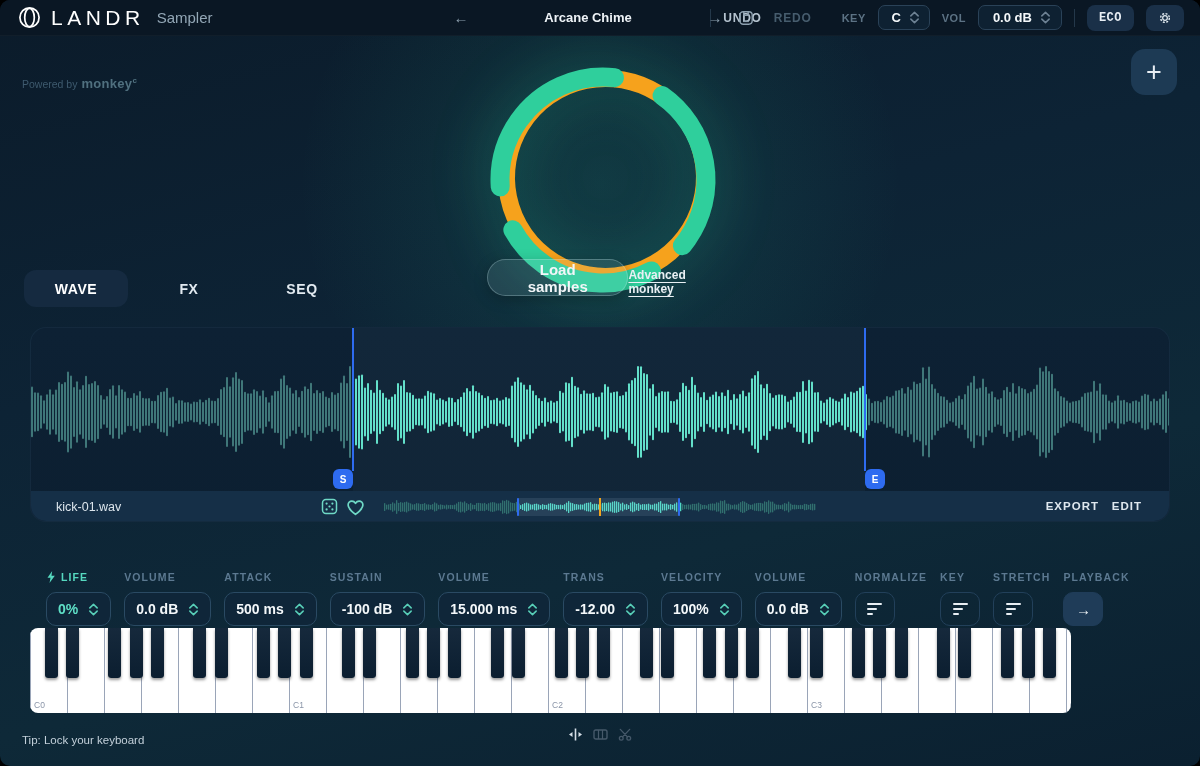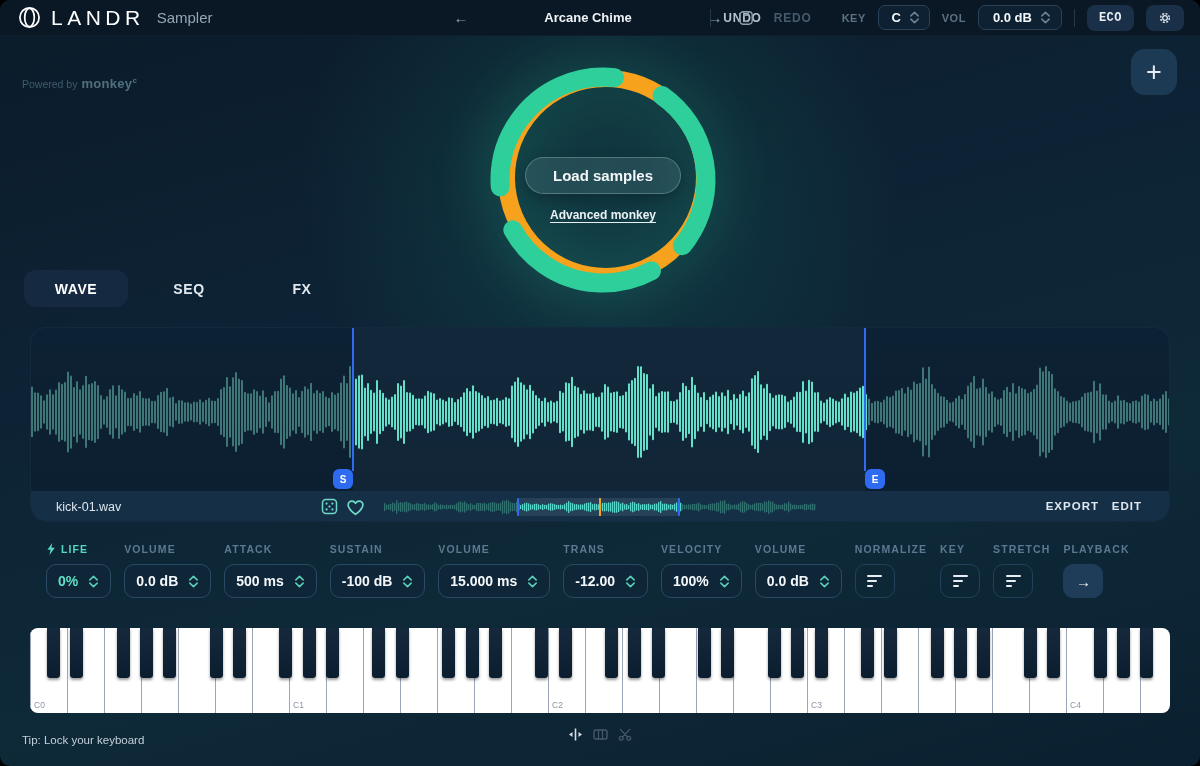--- a/index.html
+++ b/index.html
@@ -36,21 +36,21 @@
   .chev.gray path { stroke:#6d8294; }
   
   .powered { position:absolute; left:22px; top:48px; font-size:10.5px; color:#3e5a6e;margin-top:28px; }
   .powered .mk { font-size:13px; font-weight:700; color:#50707f; letter-spacing:0.3px; margin-left:4px; }
   .powered sup { font-size:8px; }
   .add-btn { position:absolute; right:23px; top:49px; width:46px; height:46px; border-radius:14px;
     background:#1d3a54; border:none; color:#e8eef4; font-size:27px; font-weight:300; line-height:44px; cursor:pointer; }
   
   .hero { position:absolute; left:487px; top:64px; width:232px; height:232px; }
   .ring-svg { position:absolute; inset:0; filter:drop-shadow(0 0 28px rgba(47,207,156,0.32)); }
-  .hero-overlay { position:absolute; inset:0; display:flex; flex-direction:column; align-items:center; padding-top:93px; }
+  .hero-overlay { position:absolute; inset:0; display:flex; flex-direction:row; align-items:flex-end; padding-top:93px; }
   .load-btn { height:37px; padding:0 27px; border-radius:19px; background:rgba(170,210,215,0.13);
     border:1px solid rgba(205,235,238,0.28); color:#f2f6f8; font-size:15px; font-weight:700; cursor:pointer;
     box-shadow:0 4px 14px rgba(0,0,0,0.25); font-family:"Liberation Sans", sans-serif; }
   .adv-link { margin-top:14px; font-size:12px; font-weight:600; color:#e9f0f4; text-decoration:underline; text-underline-offset:3px; cursor:pointer; }
   
   .tabs { position:absolute; left:24px; top:270px; display:flex; gap:9px;align-items:flex-end; }
   .tab { width:104px; height:37px; border-radius:12px; display:flex; align-items:center; justify-content:center;
     font-size:14px; font-weight:700; letter-spacing:0.6px; color:#e2eaf0; cursor:pointer; }
   .tab.active { background:#152a40; color:#fff; }
   
@@ -70,39 +70,39 @@
   .wave-footer { position:relative; width:100%; height:32px; background:#152f47; }
   .filename { position:absolute; left:25px; top:9px; font-size:12.5px; color:#dce5ec; }
   .wf-icon { position:absolute; top:7px; cursor:pointer; }
   .mini-wave { position:absolute; left:353px; top:7px; width:432px; height:18px; cursor:pointer; }
   .mini-wave svg { position:absolute; inset:0; }
   .mini-sel { position:absolute; left:30.9%; width:37.7%; top:0; bottom:0; background:rgba(170,200,225,0.12); }
   .mini-edge { position:absolute; top:0; bottom:0; width:2px; border-radius:1px; background:#2e6bf0; }
   .mini-play { position:absolute; left:calc(50% - 1px); top:0; bottom:0; width:2px; background:#f2a41f; }
   .wf-text-btn { position:absolute; top:9px; font-size:11.5px; font-weight:700; letter-spacing:1px; color:#dfe8ef; cursor:pointer; }
   
-  .params { position:absolute; left:30px; top:542px; width:1140px; display:flex; gap:13px; padding-left:16px;text-align:center; }
+  .params { position:absolute; left:30px; top:570px; width:1140px; display:flex; gap:13px; padding-left:16px;text-align:center; }
   .pgroup { display:flex; flex-direction:column; }
   .plabel { display:flex; align-items:center; gap:5px; font-size:10.5px; font-weight:600; letter-spacing:1.1px;
     color:#5c7991; height:13px; }
   .plabel.accent { color:#56d9c0; }
   .bolt { width:10px; height:14px; }
   .bolt path { fill:#56d9c0; }
   .pfield { margin-top:9px; height:34px; border-radius:10px; background:#0f2639; border:1px solid #2a4a63;
     display:flex; align-items:center; padding:0 11px; gap:10px; cursor:pointer; }
   .pvalue { font-size:14px; font-weight:700; color:#f4f8fa; white-space:nowrap; }
   .pfield.accent .pvalue { color:#5fe0c7; }
   .ibtn { margin-top:9px; width:40px; height:34px; border-radius:10px; border:1px solid #22405a;
     display:flex; flex-direction:column; align-items:center; justify-content:center; cursor:pointer; }
   .ibtn.filled { background:#1f3c58; border-color:#1f3c58; }
   .ibtn .arrow { font-size:15px; color:#eef3f7; line-height:1; }
   .bars { display:flex; flex-direction:column; align-items:flex-start; gap:2.6px; }
   .bars i { display:block; height:2.6px; border-radius:1.4px; background:#e8eef3; }
   
-  .keyboard { position:absolute; left:30px; top:628px; width:1140px; height:85px; border-radius:8px;
+  .keyboard { position:absolute; left:30px; top:628px; width:1041px; height:85px; border-radius:8px;
     overflow:hidden; display:flex; background:#fff;gap:36px; }
   .wkey { flex:1; position:relative; background:linear-gradient(#edf0f5,#fdfeff); border-right:1px solid #9aa5b8; cursor:pointer; }
   .wkey:last-child { border-right:none; }
   .wkey.hl { background:#97e9d4; }
   .klabel { position:absolute; bottom:3px; left:4px; font-size:8.5px; color:#8a95a8; }
   .bkey { position:absolute; top:0; width:13px; height:50px; border-radius:0 0 3px 3px;
     background:linear-gradient(#16293c,#0b1e30); box-shadow:0 2px 3px rgba(0,0,0,0.4); z-index:2; cursor:pointer; }
   
   .tip { position:absolute; left:22px; top:734px; font-size:11.5px; color:#c3d0da; }
   .footer-icons { position:absolute; left:50%; transform:translateX(-50%); top:727px; display:flex; gap:9px; align-items:center; }
@@ -182,22 +182,22 @@
       <circle cx="116" cy="116" r="103" fill="none" stroke="#2fcf9c" stroke-width="19" stroke-linecap="round" stroke-dasharray="170 40 160 45 180 52.2" transform="rotate(-55 116 116)"></circle>
     </svg>
     <div class="hero-overlay">
       <button class="load-btn">Load samples</button>
       <span class="adv-link">Advanced monkey</span>
     </div>
   </div>
 
   <nav class="tabs" id="tabs">
       <div class="tab active">WAVE</div>
+      <div class="tab">FX</div>
       <div class="tab">SEQ</div>
-      <div class="tab">FX</div>
     </nav>
 
   <section class="wave-panel">
     <div class="wave-area">
       <svg id="main-wave" width="1140" height="163">
           <rect x="0" y="58.6" width="2" height="50.7" rx="1" fill="#3f7779"></rect>
           <rect x="3" y="64.2" width="2" height="39.6" rx="1" fill="#3f7779"></rect>
           <rect x="6" y="64.6" width="2" height="38.7" rx="1" fill="#3f7779"></rect>
           <rect x="9" y="67.3" width="2" height="33.4" rx="1" fill="#3f7779"></rect>
           <rect x="12" y="72.3" width="2" height="23.4" rx="1" fill="#3f7779"></rect>

